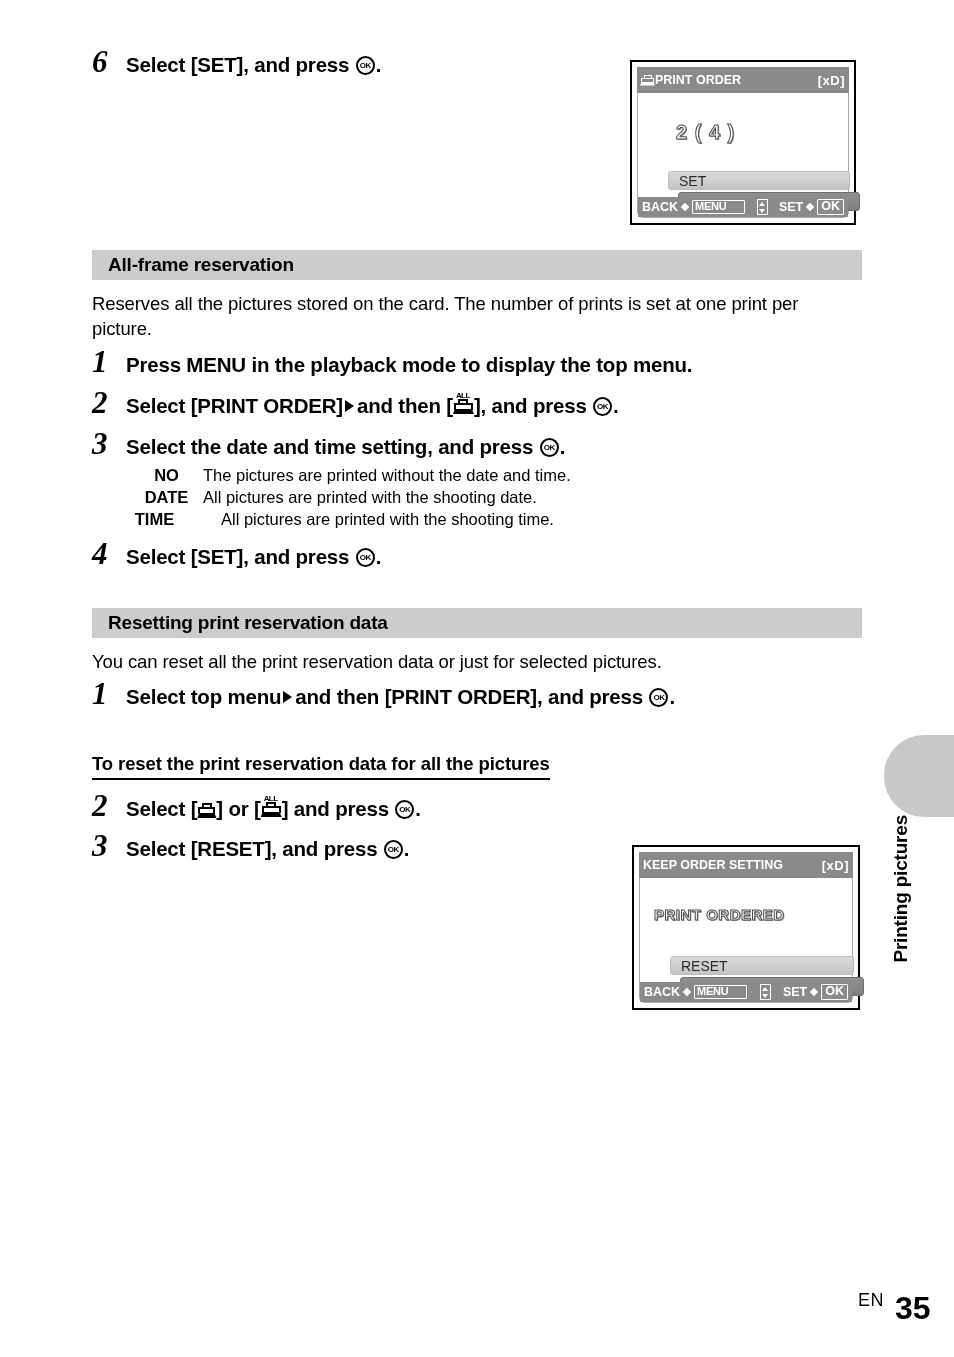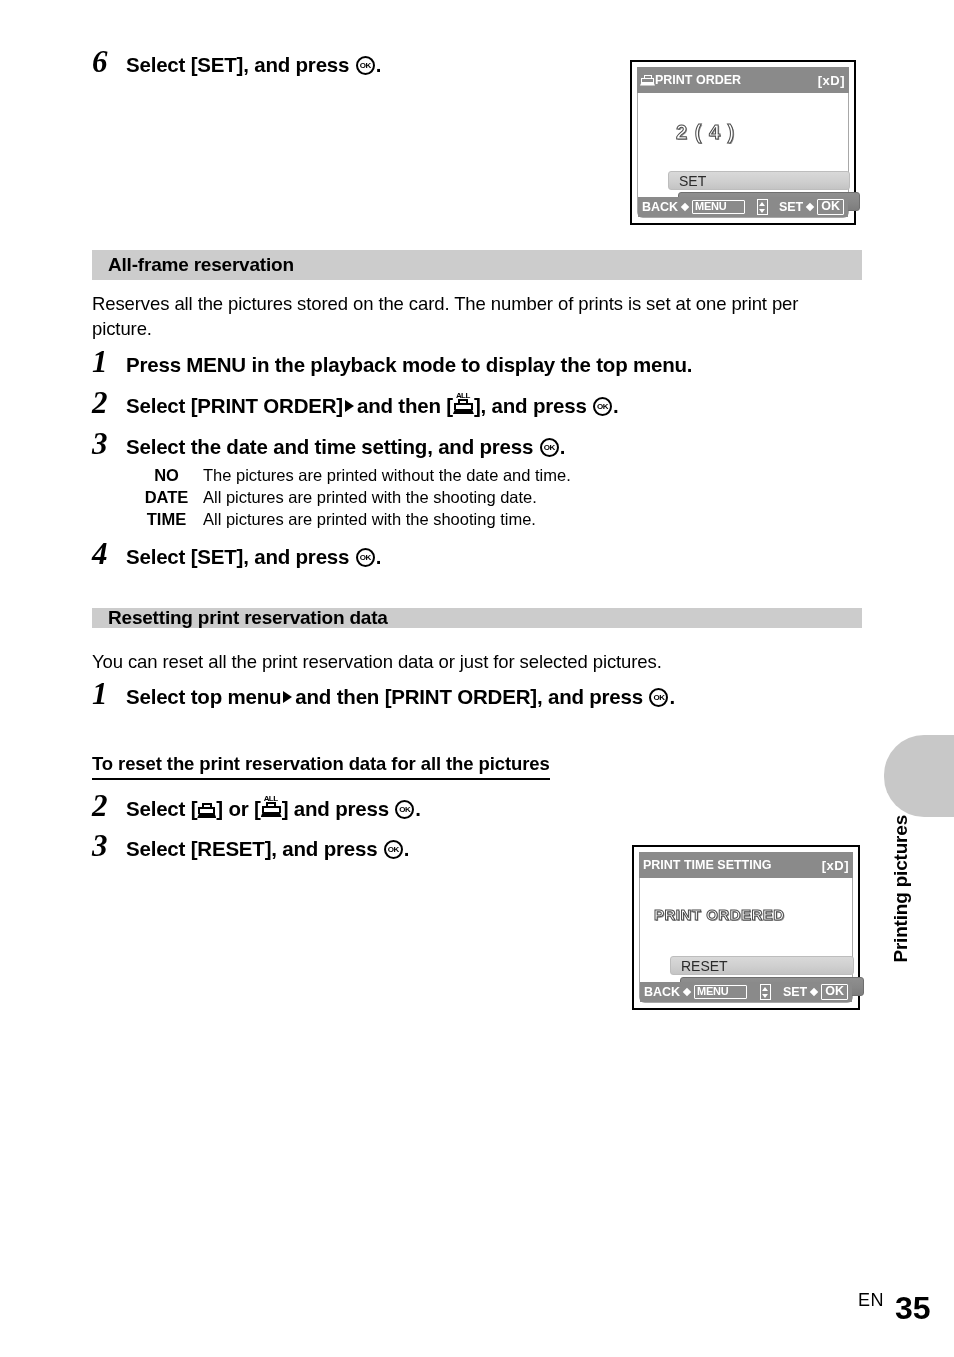--- a/index.html
+++ b/index.html
@@ -429,34 +429,34 @@
 </div>
 
 <div class="optrow" style="left:130px; top:467px;">
   <span class="opt-key">NO</span>
   <span class="opt-val">The pictures are printed without the date and time.</span>
 </div>
 <div class="optrow" style="left:130px; top:489px;">
   <span class="opt-key">DATE</span>
   <span class="opt-val">All pictures are printed with the shooting date.</span>
 </div>
-<div class="optrow" style="left:130px; top:511px;">
+<div class="optrow" style="left:118px; top:511px;gap:30px;">
   <span class="opt-key">TIME</span>
   <span class="opt-val">All pictures are printed with the shooting time.</span>
 </div>
 
 <div class="step" style="left:92px; top:538px;">
   <div class="step-num">4</div>
   <div class="step-text">
     <span>Select [SET], and press</span>
     <span class="ok-glyph"></span><span>.</span>
   </div>
 </div>
 
-<div class="band" style="left:92px; top:608px; width:770px; height:20px;">
+<div class="band" style="left:92px; top:608px; width:770px; height:30px;">
   <span class="band-label">Resetting print reservation data</span>
 </div>
 
 <div class="body-text" style="left:92px; top:650px; width:770px;">
   <span>You can reset all the print reservation data or just for selected pictures.</span>
 </div>
 
 <div class="step" style="left:92px; top:678px;">
   <div class="step-num">1</div>
   <div class="step-text">
@@ -481,21 +481,21 @@
   <div class="step-num">3</div>
   <div class="step-text">
     <span>Select [RESET], and press</span>
     <span class="ok-glyph"></span><span>.</span>
   </div>
 </div>
 
 <div class="lcd" style="left:632px; top:845px; width:228px; height:165px;">
   <div class="lcd-inner">
     <div class="lcd-title">
-      <span class="lcd-title-text">PRINT TIME SETTING</span>
+      <span class="lcd-title-text">KEEP ORDER SETTING</span>
       <span class="lcd-card">[xD]</span>
     </div>
     <div class="lcd-body">
 
       <div class="lcd-hollow" style="left:14px; top:28px; font-size:15px; letter-spacing:0.5px;">PRINT ORDERED</div>
 
       <div class="lcd-pill selected" style="left:30px; top:78px; width:184px;">
         <span>RESET</span>
       </div>
       <div class="lcd-pill normal" style="left:40px; top:99px; width:184px;">

